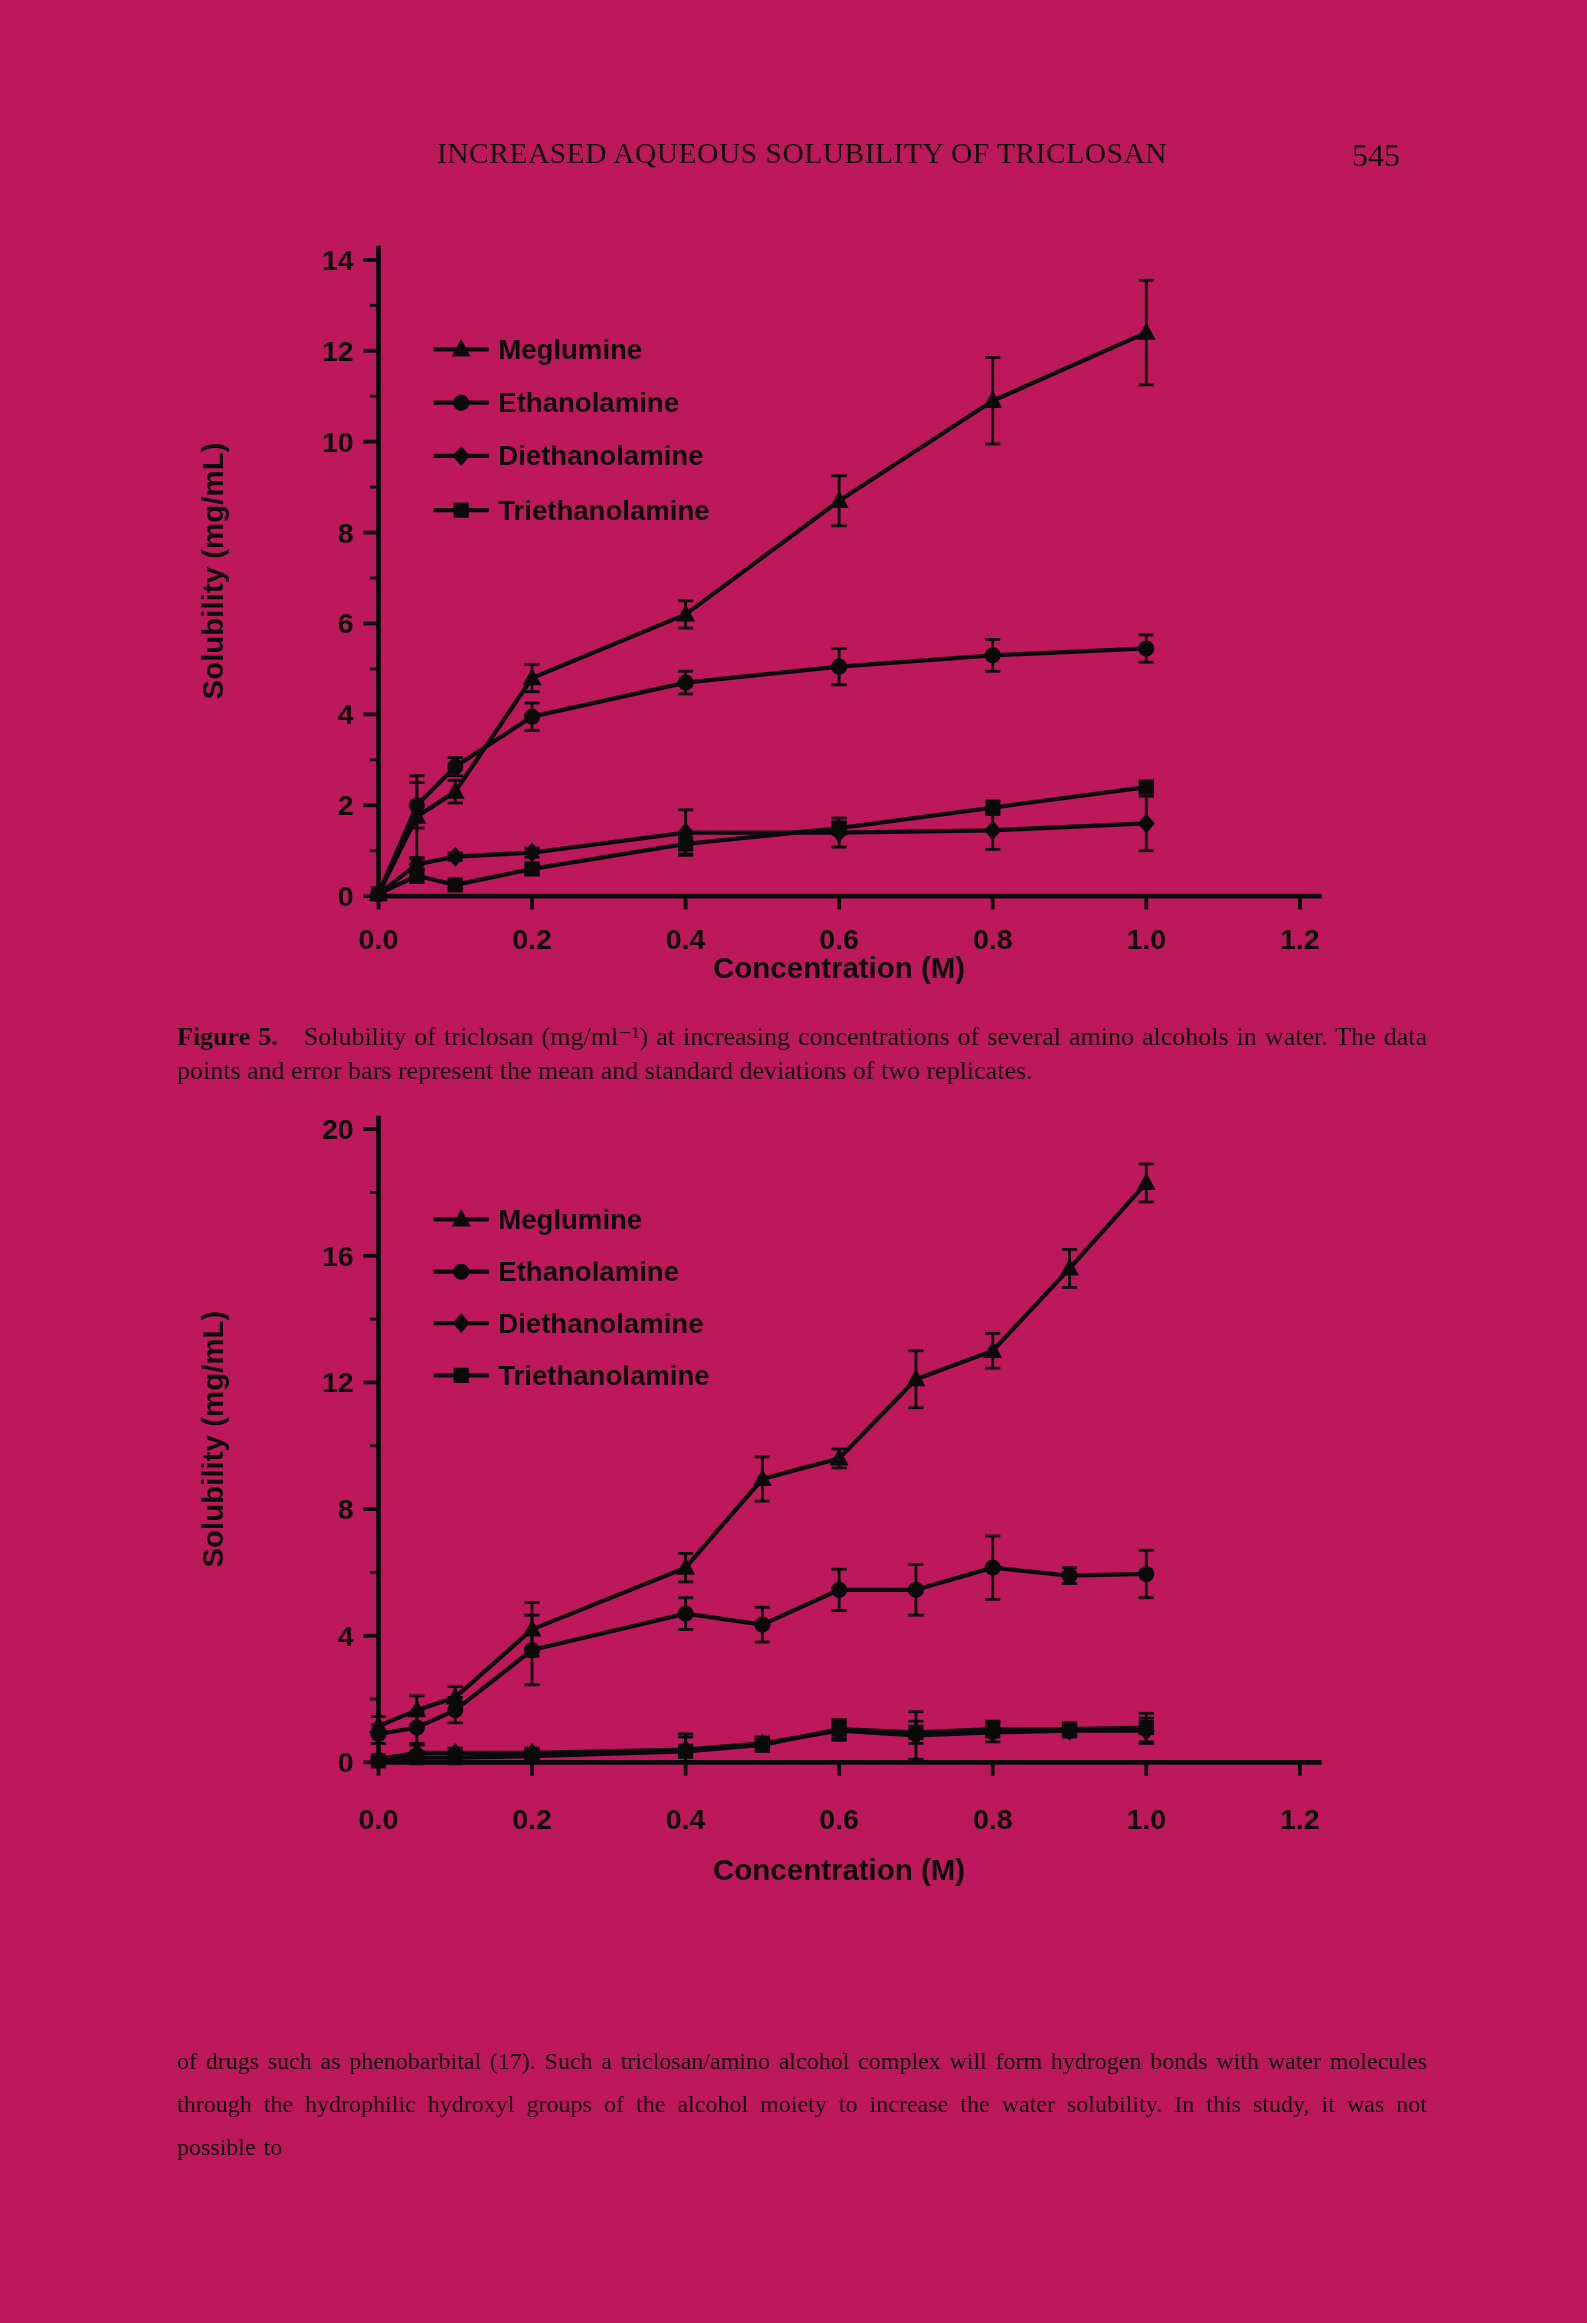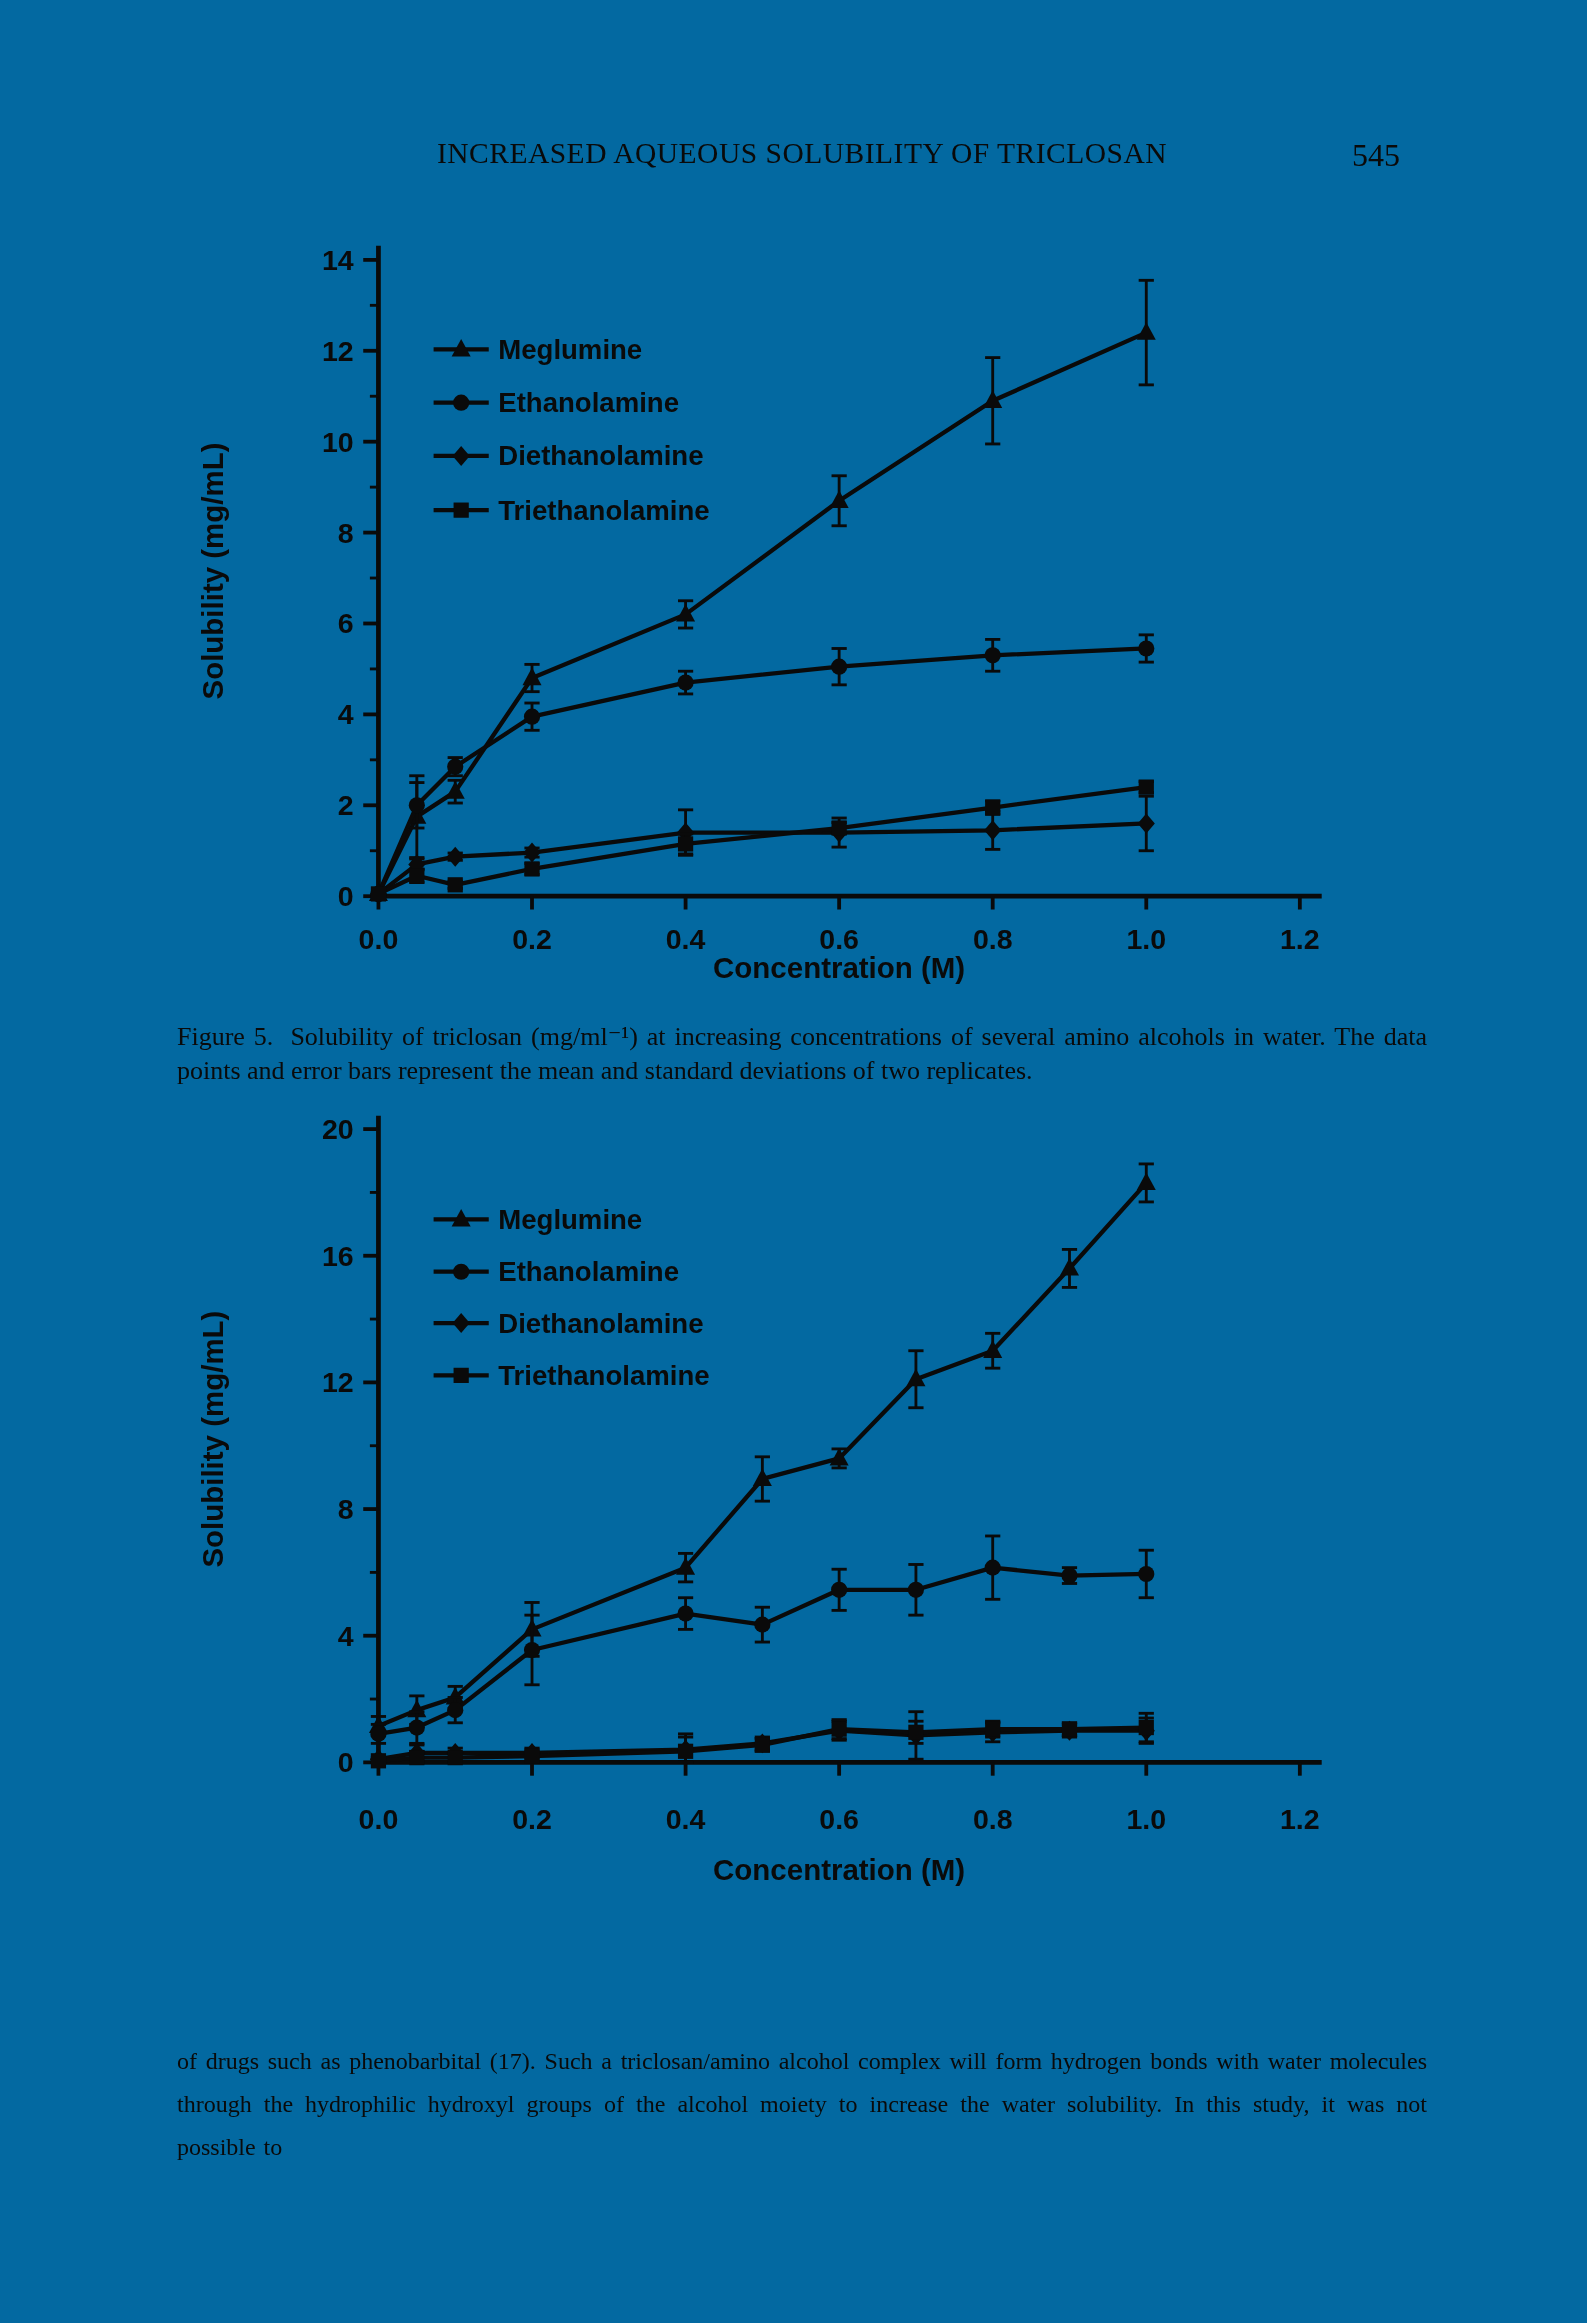--- a/index.html
+++ b/index.html
@@ -1,23 +1,23 @@
 <!DOCTYPE html>
 <html style="font-size:15px"><head>
 <meta charset="utf-8">
 <style>
   html,body{margin:0;padding:0;background:#e8e8e8;}
-  #page{position:relative;width:1587px;height:2324px;background:#0369a1;color:#0a0a0a;
+  #page{position:relative;width:1587px;height:2324px;background:#be185d;color:#0a0a0a;
         font-family:"Liberation Serif","DejaVu Serif",serif;overflow:hidden;}
   #header{position:absolute;left:177px;top:137px;width:1250px;height:40px;}
   #header .title{display:block;text-align:center;font-size:29.5px;letter-spacing:0.5px;white-space:nowrap;}
   #header .pagenum{position:absolute;right:27px;top:0;font-size:32px;}
   .caption{position:absolute;left:177px;width:1250px;text-align:justify;
            font-size:26px;line-height:34px;}
-  .caption b{font-weight:normal;margin-right:17px;}
+  .caption b{font-weight:bold;margin-right:26px;}
   #fig5-caption{top:994px;}
   #fig6-caption{top:1896px;}
   #body-paragraph{position:absolute;left:177px;top:2016px;width:1250px;
                   text-align:justify;font-size:24px;line-height:43px;word-spacing:1.9px;}
   svg.chart{position:absolute;left:0;}
   #fig5-svg{top:143px;}
   #fig6-svg{top:1027px;}
   svg text{font-family:"Liberation Sans","DejaVu Sans",sans-serif;font-weight:bold;fill:#0a0a0a;}
   svg .ticklbl{font-size:30px;}
   svg .axis-title{font-size:31px;}

